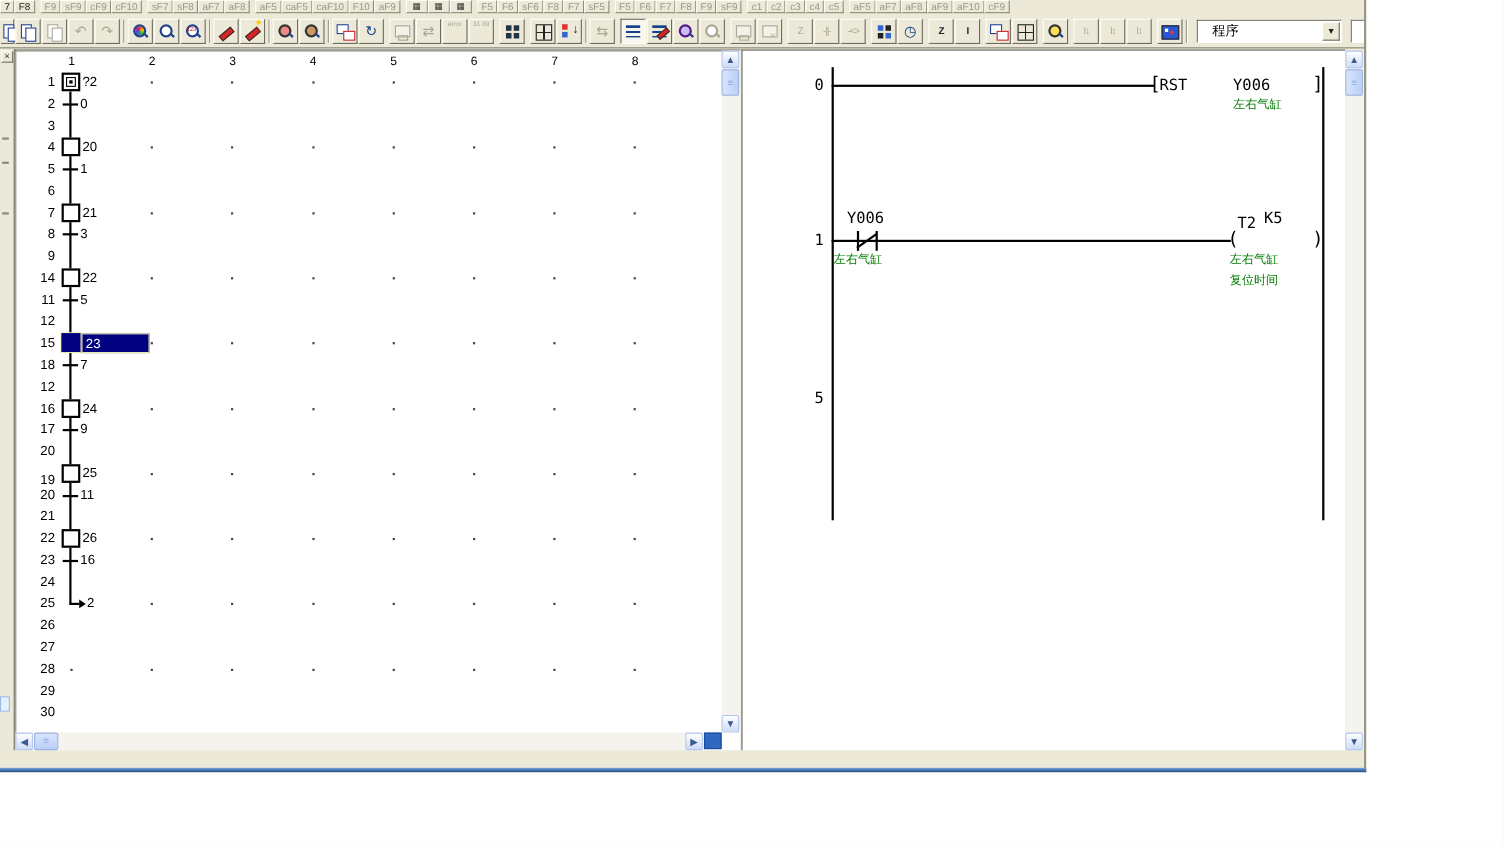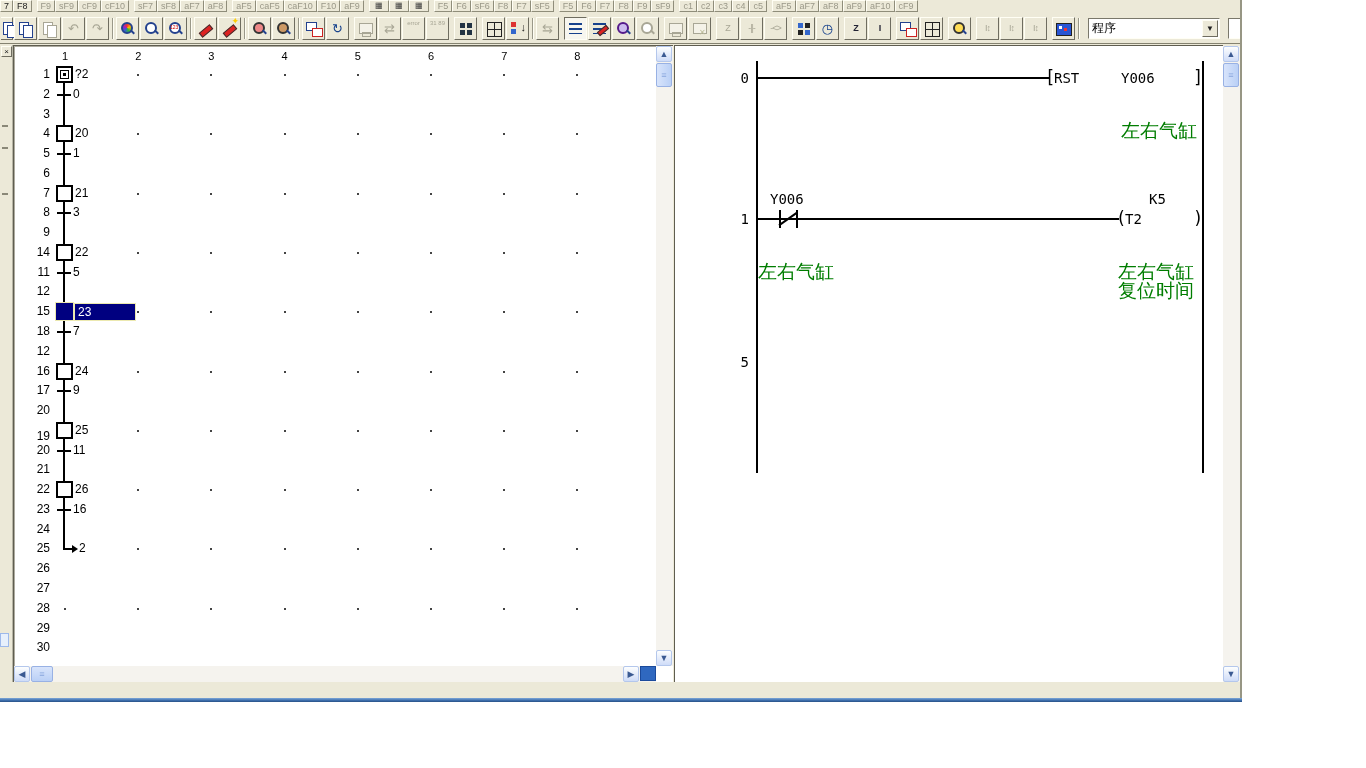--- a/index.html
+++ b/index.html
@@ -86,21 +86,21 @@
                     border:1px solid #222; background:#2a56d4; }
   .screen::after { content:""; position:absolute; left:4px; top:6px; width:3px; height:3px;
                    background:#fff; box-shadow:5px 2px 0 #e33; }
   .steps3 { font-size:9px; color:#a8a695; letter-spacing:-1px; text-align:center;
             line-height:17px; width:100%; }
   .steps3.dk { color:#223; }
 
   .combo { flex:0 0 auto; width:132px; height:21px; background:#fff;
            border:1px solid; border-color:#7a786b #fffef4 #fffef4 #7a786b;
            display:flex; align-items:center; margin-left:6px; }
-  .combo .cv { flex:1; font-size:12px; padding-left:3px; color:#000;
+  .combo .cv { flex:1; font-size:12px; padding-left:13px; color:#000;
                white-space:nowrap; overflow:hidden; }
   .combo .cbtn { width:16px; height:17px; margin-right:1px; background:#ece9d8;
                  border:1px solid; border-color:#fffef4 #6f6d60 #6f6d60 #fffef4;
                  font-size:8px; line-height:15px; text-align:center; color:#222; }
   .combo2 { flex:0 0 auto; width:30px; height:21px; background:#fff; margin-left:8px;
             border:1px solid; border-color:#7a786b #fffef4 #fffef4 #7a786b; }
 
   
   .left-strip { position:absolute; left:0; top:45px; width:13px; height:637px;
                 background:#ece9d8; border-right:1px solid #b7b5a5; }
@@ -153,21 +153,21 @@
 
   
   .lh { position:absolute; height:2px; background:#000; }
   .lv { position:absolute; width:2px;  background:#000; }
   .lnum { position:absolute; width:72px; text-align:right; left:2px;
           font-family:"DejaVu Sans Mono",monospace; font-size:14px; color:#000; }
   .ltx  { position:absolute; font-family:"DejaVu Sans Mono",monospace; font-size:14px;
           color:#000; white-space:pre; }
   .lbr  { position:absolute; font-family:"DejaVu Sans Mono",monospace; font-size:17px;
           color:#000; }
-  .lcm  { position:absolute; font-size:19px; color:#007d00; white-space:pre;margin-top:31px; }
+  .lcm  { position:absolute; font-size:11px; color:#007d00; white-space:pre; }
   .lslash { position:absolute; width:22px; height:2px; background:#000;
             transform:rotate(-35deg); }
 
   
   .status { position:absolute; left:0; top:683px; width:1242px; height:15px;
             background:#ece9d8; border-top:1px solid #fffef4; }
   .scell { position:absolute; top:1px; height:13px; border:1px solid;
            border-color:#9d9b8b #fffef4 #fffef4 #9d9b8b; font-size:11px;
            line-height:11px; padding-left:3px; color:#000; }
   .blueline { position:absolute; left:0; top:698px; width:1242px; height:4px;
@@ -604,21 +604,21 @@
 
     <div class="lnum" style="top:165px">1</div>
     <div class="lh" style="left:81px;top:172px;width:363px"></div>
     <span class="ltx" style="left:95px;top:145px">Y006</span>
     <div class="lv" style="left:104px;top:164px;height:18px"></div>
     <div class="lv" style="left:121px;top:164px;height:18px"></div>
     <div class="lslash" style="left:102px;top:172px"></div>
     <span class="lcm" style="left:83px;top:182px">左右气缸</span>
     <span class="ltx" style="left:474px;top:145px">K5</span>
     <span class="lbr" style="left:441px;top:162px">(</span>
-    <span class="ltx" style="left:450px;top:165px">T2</span>
+    <span class="ltx" style="left:450px;top:149px">T2</span>
     <span class="lbr" style="left:518px;top:162px">)</span>
     <span class="lcm" style="left:443px;top:182px">左右气缸</span>
     <span class="lcm" style="left:443px;top:201px">复位时间</span>
 
     <div class="lnum" style="top:308px">5</div>
 
     <div class="vscroll full" style="right:-17px;top:0;">
       <div class="sbtn" style="left:0;top:0">▲</div>
       <div class="sthumb" style="left:0;top:17px;width:16px;height:24px"></div>
       <div class="sbtn" style="left:0;bottom:0">▼</div>

